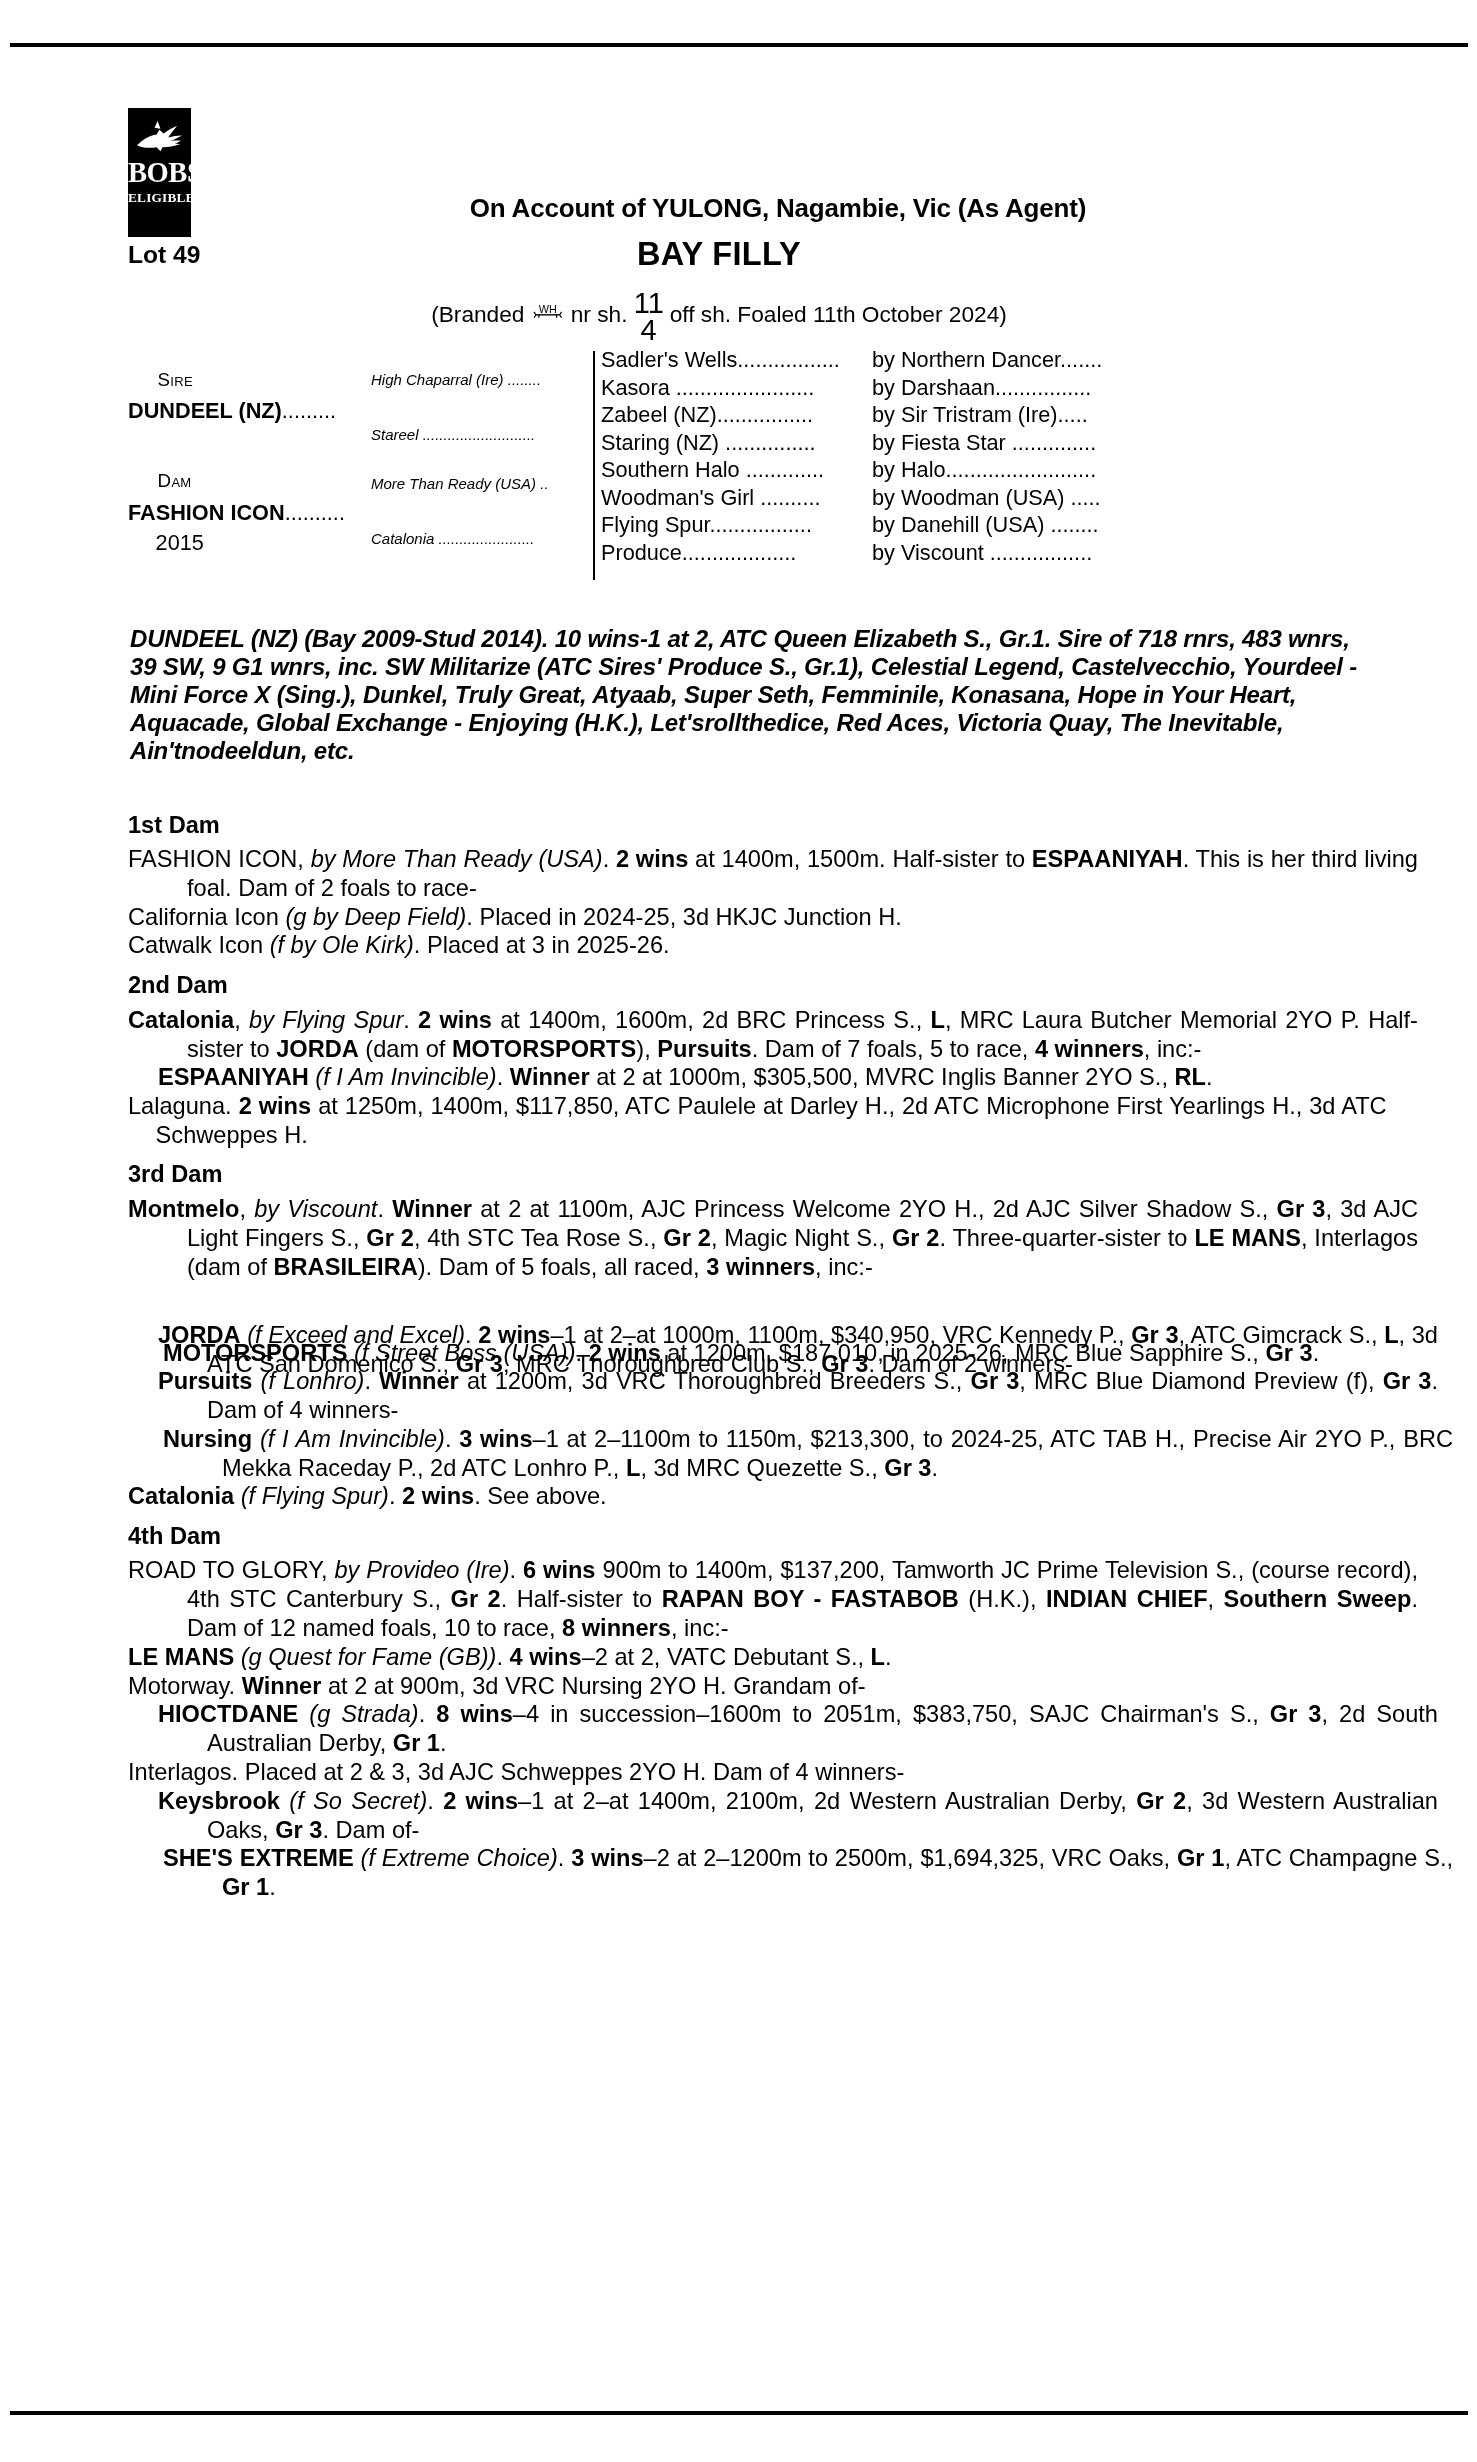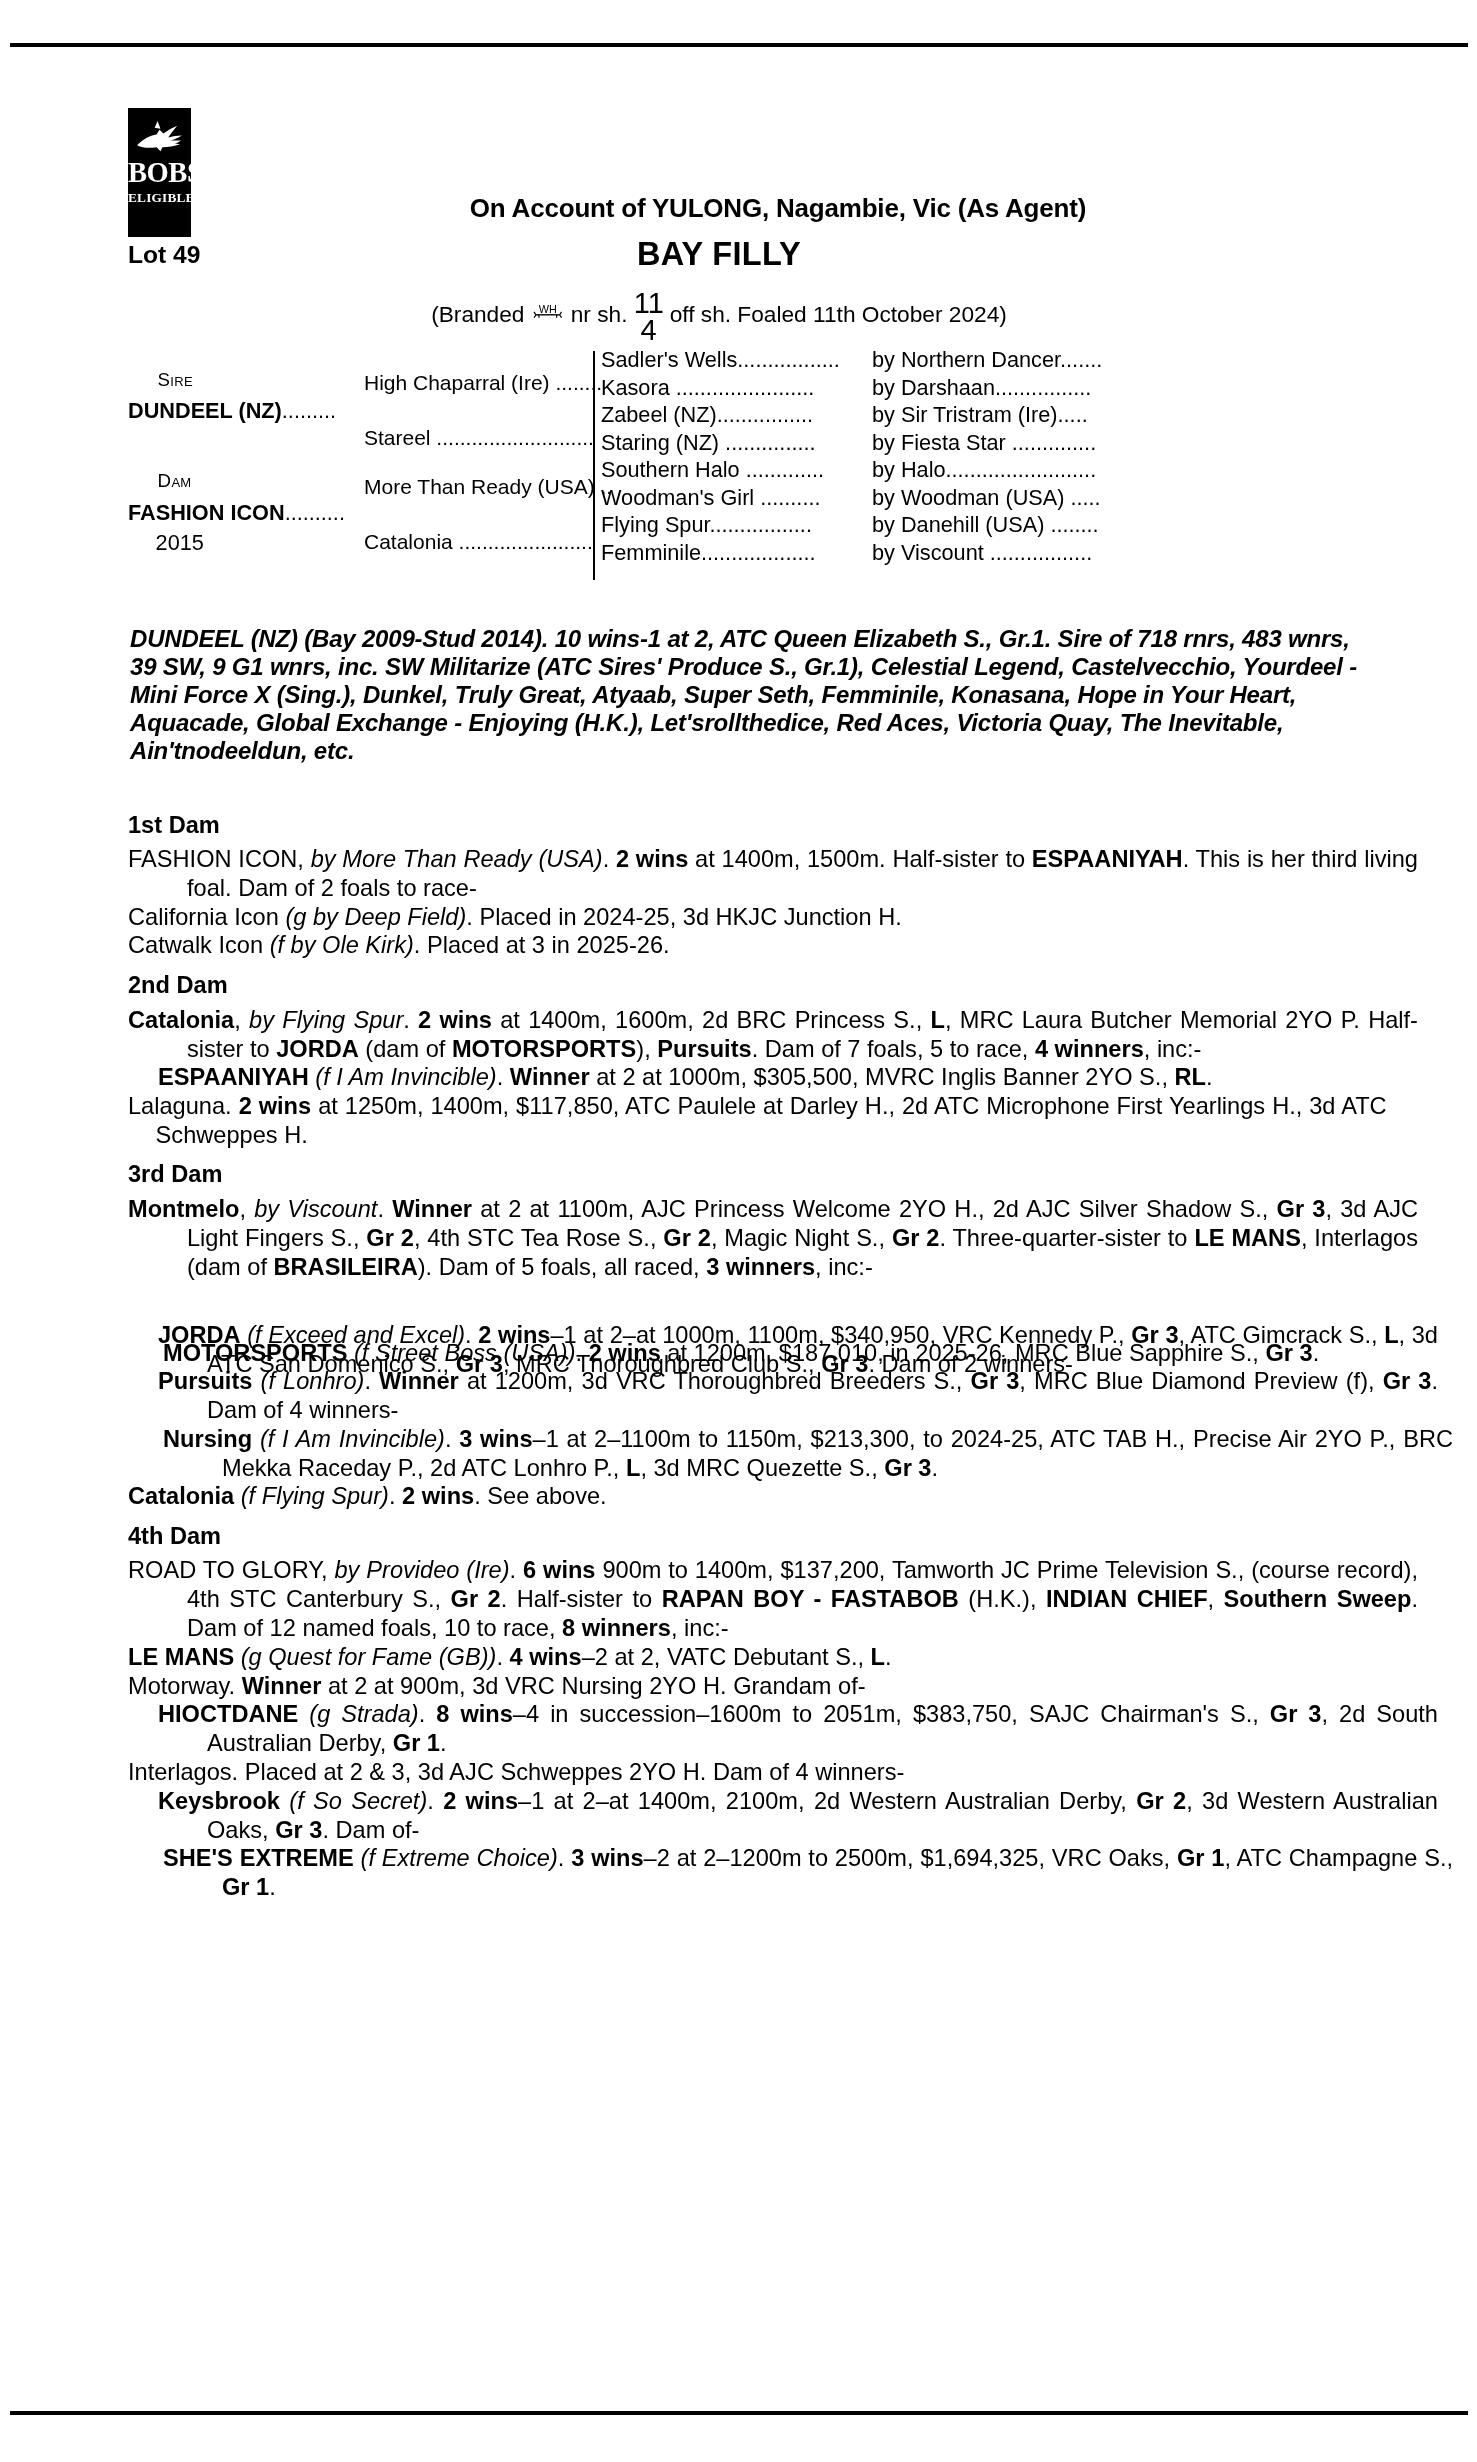--- a/index.html
+++ b/index.html
@@ -176,21 +176,21 @@
     font-size: 21.7px;
     font-weight: bold;
     white-space: nowrap;
   }
   .dam-year {
     position: absolute;
     left: 27.6px; top: 183px;
     font-size: 21.7px;
   }
 
-  .gp { position: absolute; left: 0; font-size: 21px; white-space: nowrap; }
+  .gp { position: absolute; left: 7px; font-size: 15px; white-space: nowrap; font-style: italic; }
   .gp-a { top: 23.6px; }
   .gp-b { top: 79px; }
   .gp-c { top: 128px; }
   .gp-d { top: 183px; }
 
   .gg { position: absolute; left: 0; font-size: 21.7px; white-space: nowrap; }
   .gg1 { top: 0px; }
   .gg2 { top: 27.6px; }
   .gg3 { top: 55px; }
   .gg4 { top: 83px; }
@@ -297,21 +297,21 @@
     </div>
 
     <div class="col3">
       <div class="gg gg1">Sadler's Wells.................</div>
       <div class="gg gg2">Kasora .......................</div>
       <div class="gg gg3">Zabeel (NZ)................</div>
       <div class="gg gg4">Staring (NZ) ...............</div>
       <div class="gg gg5">Southern Halo .............</div>
       <div class="gg gg6">Woodman's Girl ..........</div>
       <div class="gg gg7">Flying Spur.................</div>
-      <div class="gg gg8">Femminile...................</div>
+      <div class="gg gg8">Produce...................</div>
     </div>
 
     <div class="col4">
       <div class="gg gg1">by Northern Dancer.......</div>
       <div class="gg gg2">by Darshaan................</div>
       <div class="gg gg3">by Sir Tristram (Ire).....</div>
       <div class="gg gg4">by Fiesta Star ..............</div>
       <div class="gg gg5">by Halo.........................</div>
       <div class="gg gg6">by Woodman (USA) .....</div>
       <div class="gg gg7">by Danehill (USA) ........</div>

